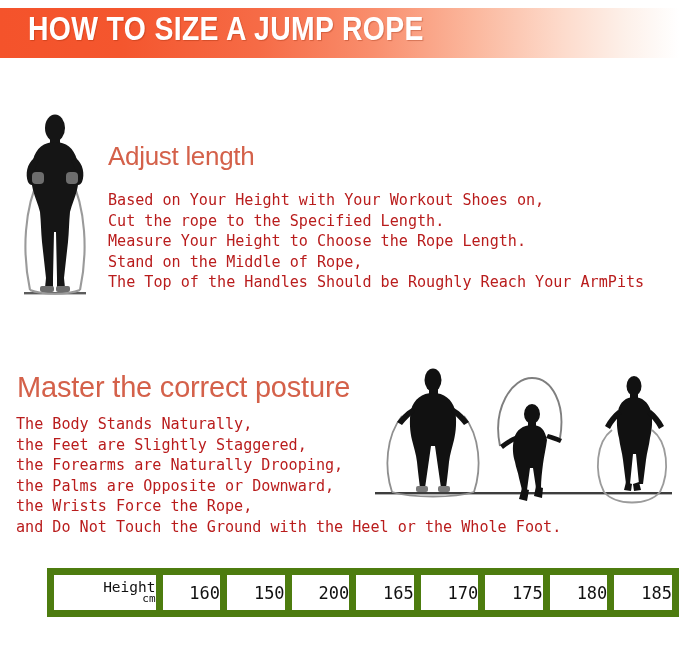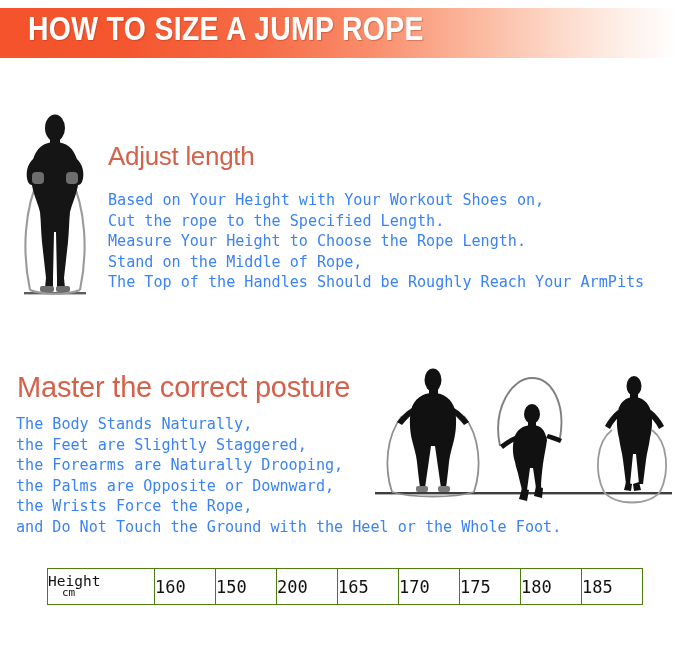--- a/index.html
+++ b/index.html
@@ -67,21 +67,21 @@
     left: 17px;
     top: 360px;
     font-size: 29px;
     letter-spacing: -0.2px;
     margin-top: 11px;
   }
 
   
   .body-text {
     position: absolute;
-    color: #3b82f6;
+    color: #b91c1c;
     font-family: "DejaVu Sans Mono", "Liberation Mono", monospace;
     white-space: pre;
   }
   #adjust-length-body {
     left: 108px;
     top: 190px;
     font-size: 15.1px;
     line-height: 20.5px;
     letter-spacing: 0px;
   }
@@ -102,22 +102,22 @@
   
   #size-table {
     position: absolute;
     left: 47px;
     top: 568px;
     border-collapse: collapse;
     font-family: "DejaVu Sans Mono", "Liberation Mono", monospace;
     color: #111111;
   }
   #size-table td {
-    border: 1px solid #4d7c0f;
-    text-align: left;
+    border: 7px solid #4d7c0f;
+    text-align: right;
     vertical-align: middle;
     height: 32px;
     padding: 0;
   }
   #size-table td.label-cell {
     width: 106px;
     font-size: 14.5px;
     line-height: 1.02;
     padding: 1px 0 2px 0;
   }

